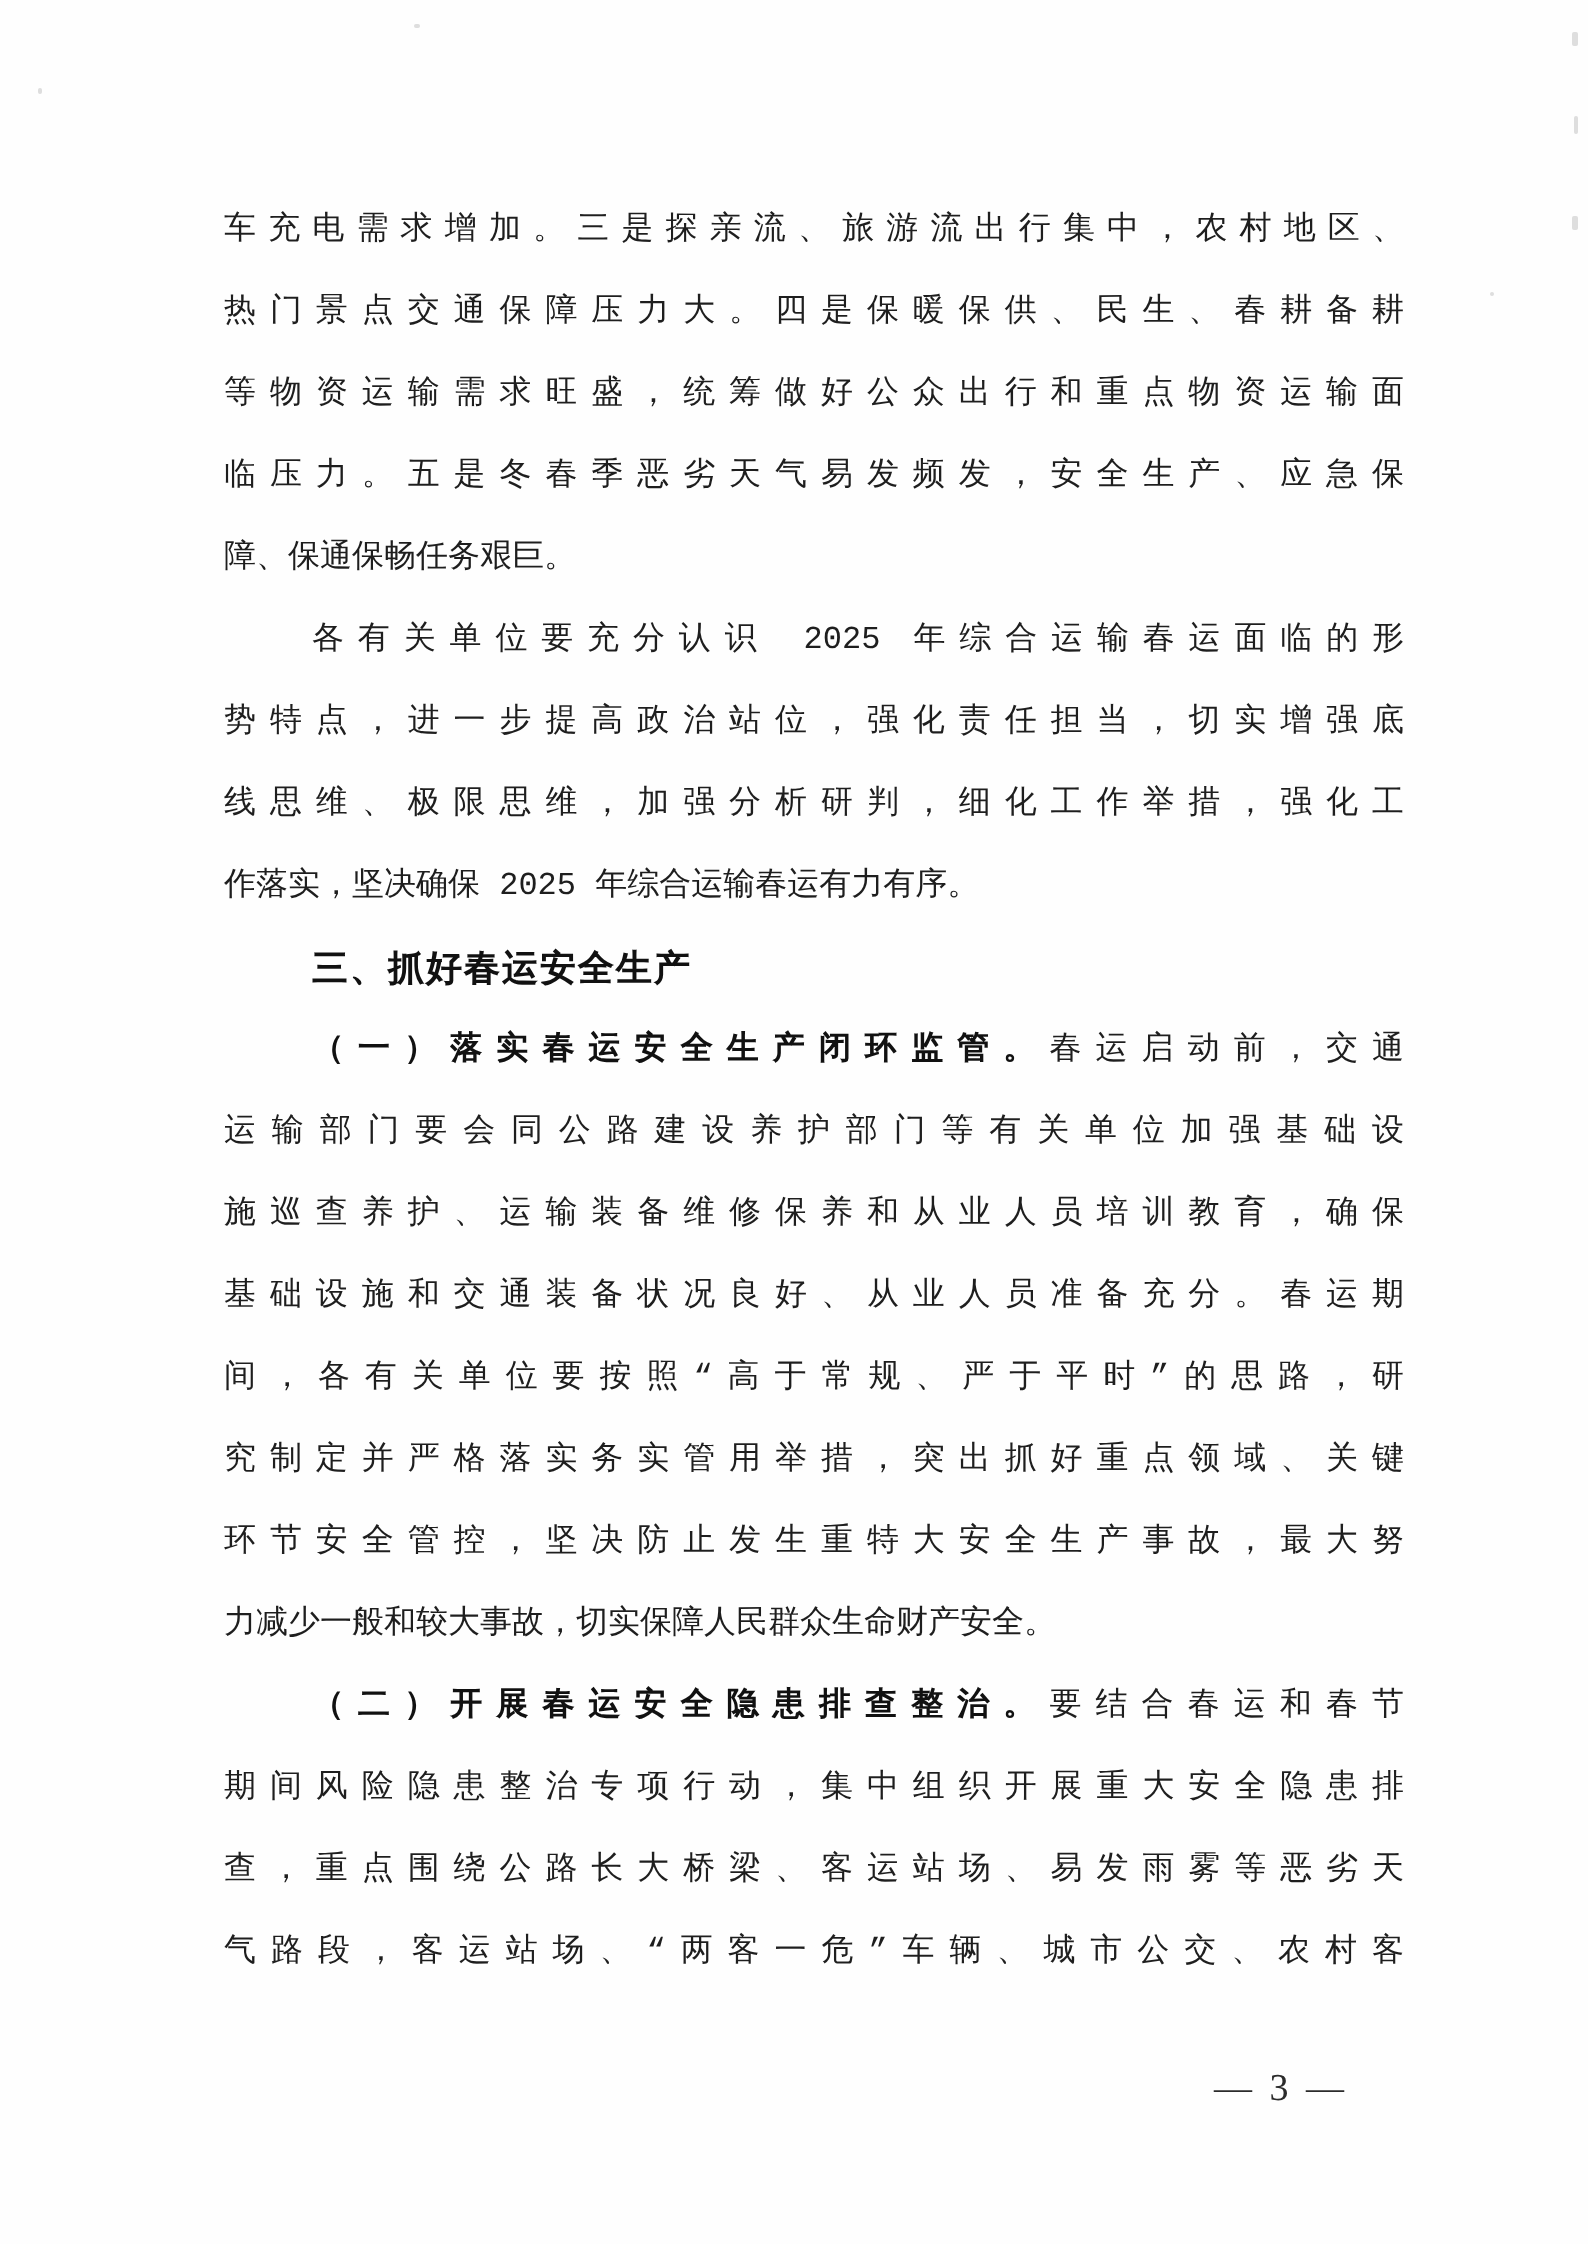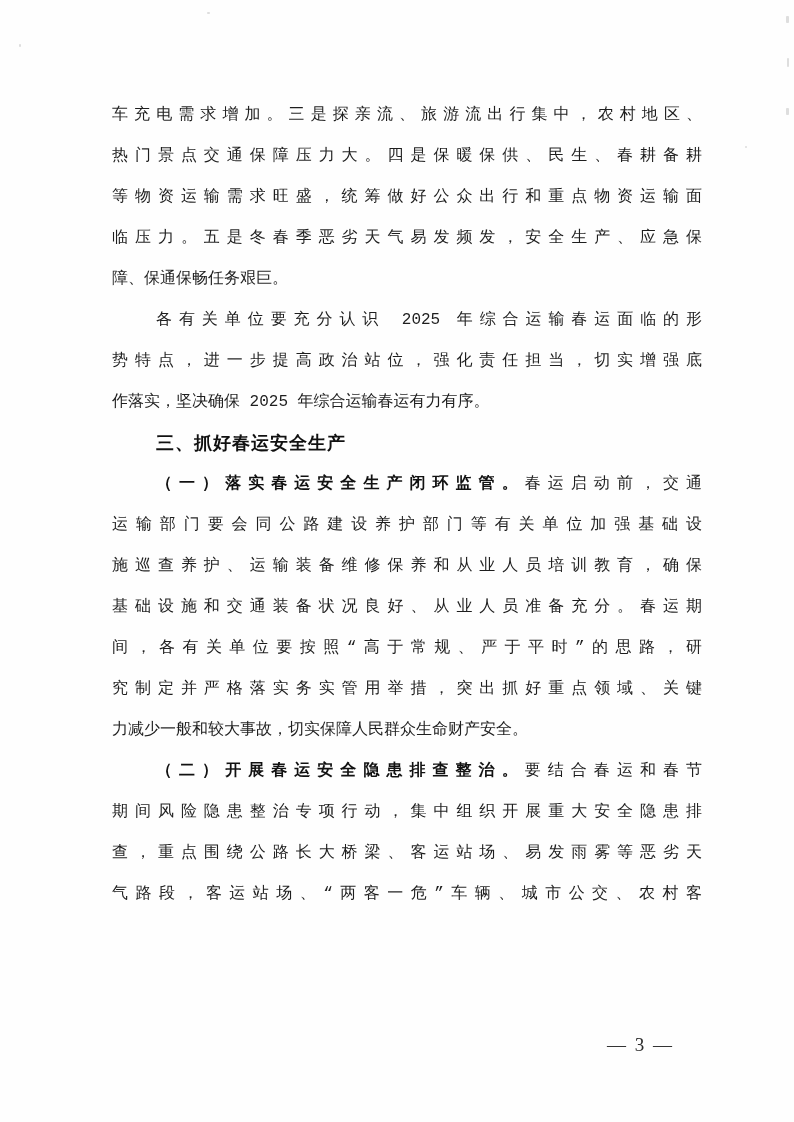--- a/index.html
+++ b/index.html
@@ -85,32 +85,34 @@
       <div class="para body">
         <div class="line"><span class="seg">车充电需求增加。三是探亲流、旅游流出行集中，农村地区、</span></div>
         <div class="line"><span class="seg">热门景点交通保障压力大。四是保暖保供、民生、春耕备耕</span></div>
         <div class="line"><span class="seg">等物资运输需求旺盛，统筹做好公众出行和重点物资运输面</span></div>
         <div class="line"><span class="seg">临压力。五是冬春季恶劣天气易发频发，安全生产、应急保</span></div>
         <div class="line last"><span class="seg">障、保通保畅任务艰巨。</span></div>
       </div>
       <div class="para body">
         <div class="line indent"><span class="seg">各有关单位要充分认识 2025 年综合运输春运面临的形</span></div>
         <div class="line"><span class="seg">势特点，进一步提高政治站位，强化责任担当，切实增强底</span></div>
+        <div class="line"><span class="seg">线思维、极限思维，加强分析研判，细化工作举措，强化工</span></div>
         <div class="line last"><span class="seg">作落实，坚决确保 2025 年综合运输春运有力有序。</span></div>
       </div>
       <div class="para heading">
         <div class="line indent last"><span class="seg bold">三、抓好春运安全生产</span></div>
       </div>
       <div class="para body">
         <div class="line indent"><span class="seg bold">（一）落实春运安全生产闭环监管。</span><span class="seg">春运启动前，交通</span></div>
         <div class="line"><span class="seg">运输部门要会同公路建设养护部门等有关单位加强基础设</span></div>
         <div class="line"><span class="seg">施巡查养护、运输装备维修保养和从业人员培训教育，确保</span></div>
         <div class="line"><span class="seg">基础设施和交通装备状况良好、从业人员准备充分。春运期</span></div>
         <div class="line"><span class="seg">间，各有关单位要按照“高于常规、严于平时”的思路，研</span></div>
         <div class="line"><span class="seg">究制定并严格落实务实管用举措，突出抓好重点领域、关键</span></div>
+        <div class="line"><span class="seg">环节安全管控，坚决防止发生重特大安全生产事故，最大努</span></div>
         <div class="line last"><span class="seg">力减少一般和较大事故，切实保障人民群众生命财产安全。</span></div>
       </div>
       <div class="para body">
         <div class="line indent"><span class="seg bold">（二）开展春运安全隐患排查整治。</span><span class="seg">要结合春运和春节</span></div>
         <div class="line"><span class="seg">期间风险隐患整治专项行动，集中组织开展重大安全隐患排</span></div>
         <div class="line"><span class="seg">查，重点围绕公路长大桥梁、客运站场、易发雨雾等恶劣天</span></div>
         <div class="line"><span class="seg">气路段，客运站场、“两客一危”车辆、城市公交、农村客</span></div>
       </div>
     </div>
 

